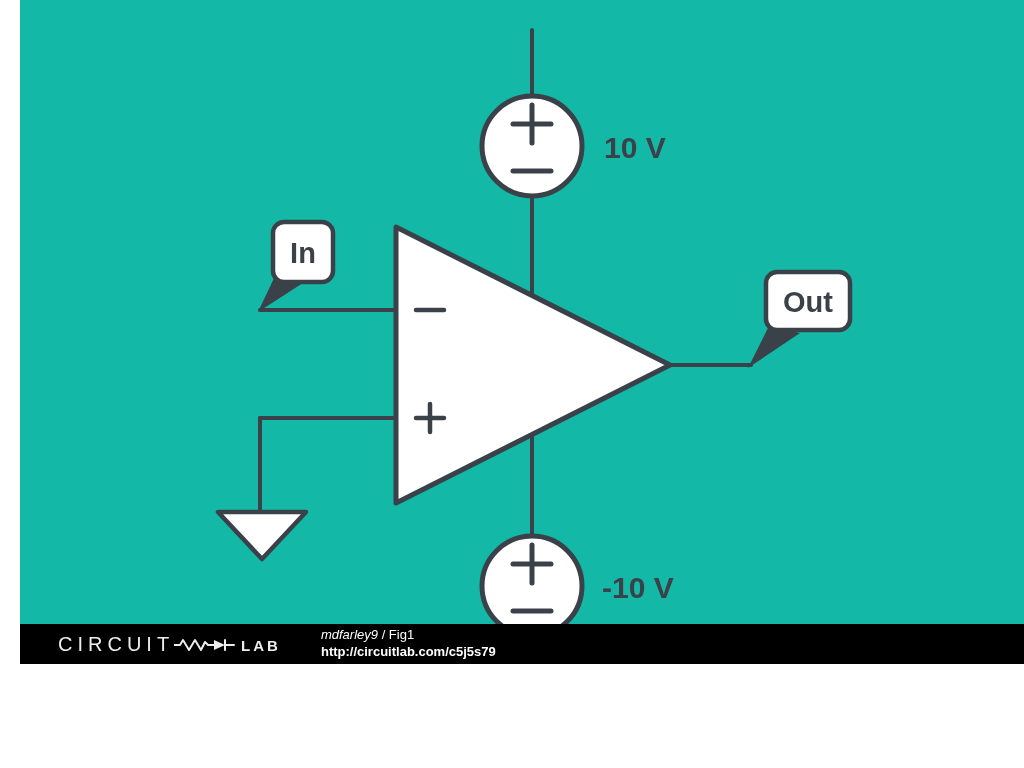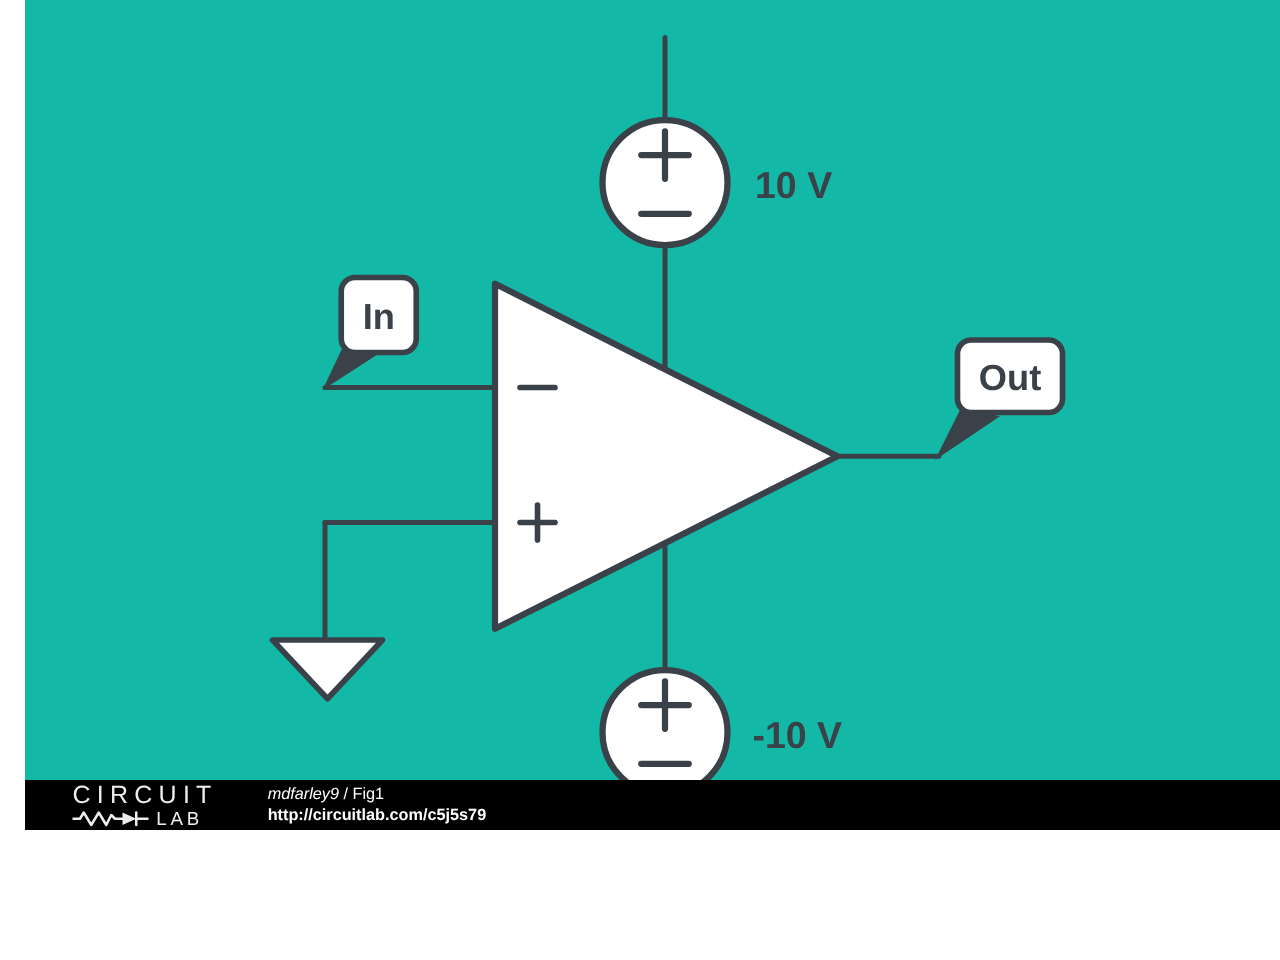--- a/index.html
+++ b/index.html
@@ -31,29 +31,29 @@
     }
 
     .footer {
       position: absolute; left: 0; bottom: 0;
       width: 1024px; height: 40px;
       background: #000000;
       display: flex;
       align-items: center;
     }
     .logo {
-      display: flex; flex-direction: column; justify-content: center;
+      display: flex; justify-content: center;
       margin-left: 38px; line-height: 1;
     }
     .logo-top {
       color: #ededed; font-size: 20px; letter-spacing: 5px; font-weight: 400;
     }
     .logo-bottom { display: flex; align-items: center; margin-top: 2px; }
     .logo-bottom .logo-lab {
-      color: #ededed; font-weight: normal; font-size: 15px;
+      color: #ededed; font-weight: bold; font-size: 15px;
       letter-spacing: 3px; margin-left: 5px;
     }
     .attribution {
       margin-left: 40px; color: #ffffff; font-size: 13px; line-height: 1.3;
     }
     .attr-author { font-style: italic; text-align: right; }
     .attr-sep { white-space: pre; }
     .attr-fig { font-weight: normal; }
     .attr-url { color: #ffffff; font-weight: bold; }
   </style>

